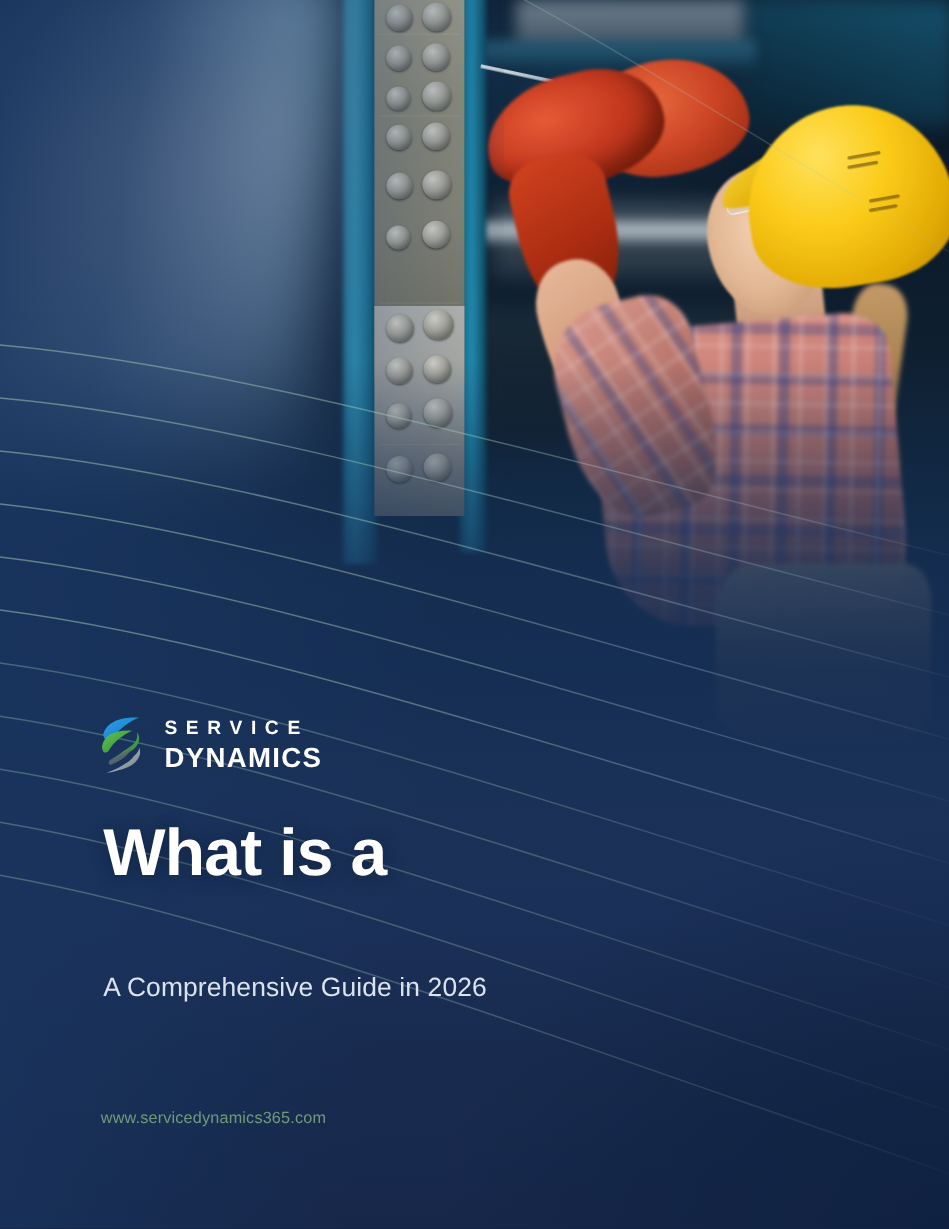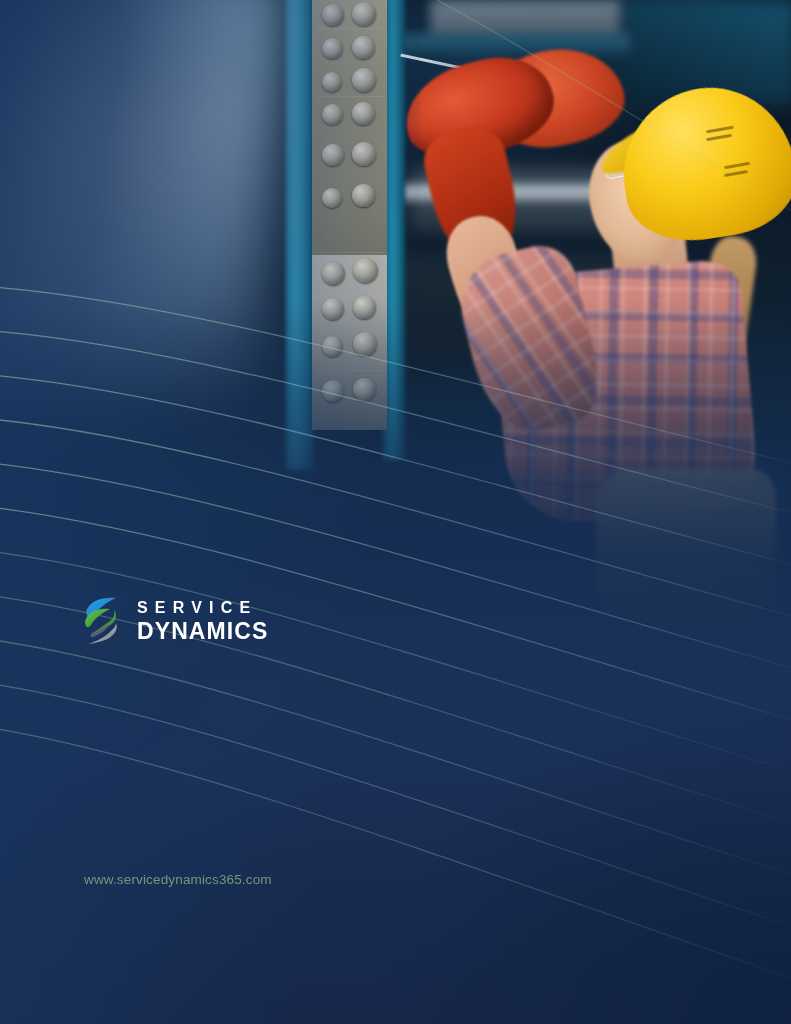--- a/index.html
+++ b/index.html
@@ -276,21 +276,21 @@
   }
   .title .ln { display:block; }
 
   .subtitle {
     position:absolute; left:86px; top:810px;
     font-size:22px; font-weight:normal; letter-spacing:.1px;
     color:#dbe3ef;
   }
 
   .url {
-    position:absolute; left:84px; top:872px;
+    position:absolute; left:84px; top:924px;
     font-size:13.5px; letter-spacing:.15px;
     color:#6f9b7a;
   }
 </style>
 </head>
 <body>
 
 <div id="cover">
 
   <div class="photo-layer">
@@ -420,18 +420,20 @@
         <path d="M8,38 C13,34 21,31 27,27 C25,33 18,38 10,41 C8,42 7,40 8,38 Z" fill="#5E6B73" opacity=".85"></path>
       </svg>
     </span>
     <span class="logo-words">
       <span class="logo-service">SERVICE</span>
       <span class="logo-dynamics">DYNAMICS</span>
     </span>
   </div>
 
   <h1 class="title">
+    <span class="ln">What is a</span>
   </h1>
 
+  <div class="subtitle">A Comprehensive Guide in 2026</div>
 
   <div class="url">www.servicedynamics365.com</div>
 
 </div>
 
 </body></html>

